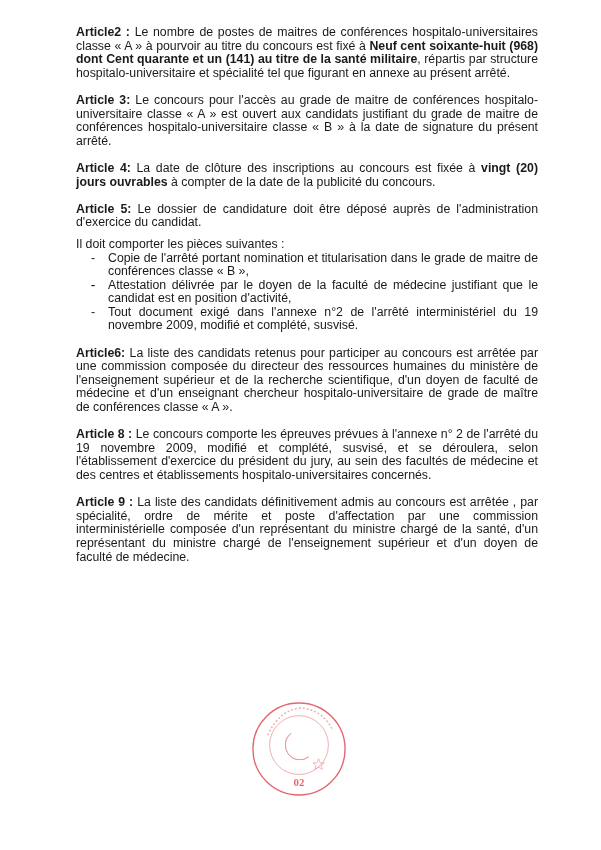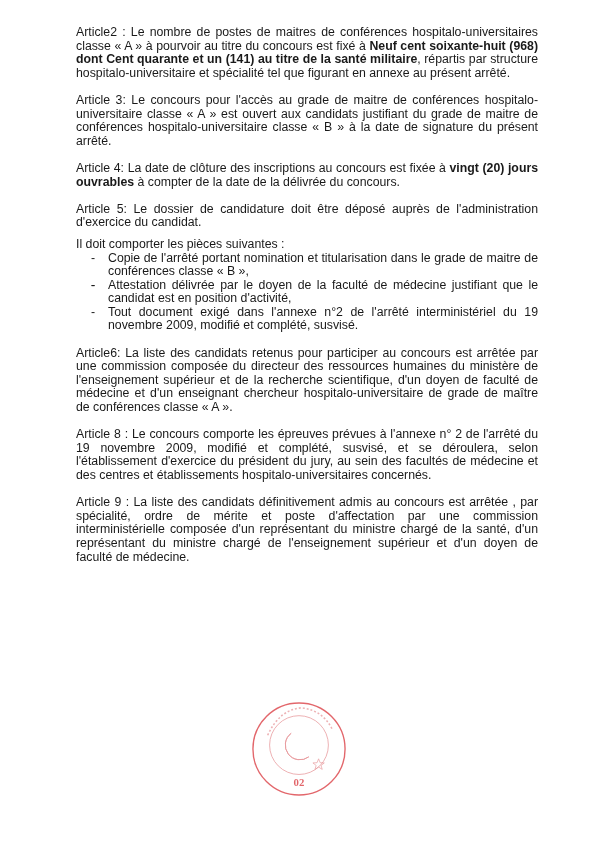--- a/index.html
+++ b/index.html
@@ -4,38 +4,38 @@
 <style>
   html, body { margin: 0; padding: 0; background: #ffffff; }
   body { width: 601px; height: 850px; position: relative; overflow: hidden; }
   .page {
     position: absolute; left: 76px; top: 26px; width: 462px;
     font-family: "Liberation Sans", sans-serif;
     font-size: 12.3px; line-height: 13.6px; color: #1a1a1a;
   }
   .article { margin: 0 0 13.6px 0; text-align: justify; }
   .article b { font-weight: bold; margin-top: 8px; }
-  .label { font-weight: normal; }
+  .label { font-weight: bold; }
   .list { margin: 0; padding: 0; list-style: none; }
   .list li { position: relative; padding-left: 32px; text-align: justify; }
   .list li .dash { position: absolute; left: 15px; top: 0; }
   .indent { text-indent: 48px; }
   .stamp {
     position: absolute; left: 250px; top: 700px; width: 98px; height: 98px;
     pointer-events: none; opacity: 0.75;
   }
 </style>
 </head>
 <body>
 
 <div class="page">
   <div id="articles">
       <p class="article"><span class="label">Article2 :</span><span> Le nombre de postes de maitres de conférences hospitalo-universitaires classe « A » à pourvoir au titre du concours est fixé à </span><b>Neuf cent soixante-huit (968) dont Cent quarante et un (141) au titre de la santé militaire</b><span>, répartis par structure hospitalo-universitaire et spécialité tel que figurant en annexe au présent arrêté.</span></p>
       <p class="article"><span class="label">Article 3:</span><span> Le concours pour l'accès au grade de maitre de conférences hospitalo-universitaire classe « A » est ouvert aux candidats justifiant du grade de maitre de conférences hospitalo-universitaire classe « B » à la date de signature du présent arrêté.</span></p>
-      <p class="article"><span class="label">Article 4:</span><span> La date de clôture des inscriptions au concours est fixée à </span><b>vingt (20) jours ouvrables</b><span> à compter de la date de la délivrée du concours.</span></p>
+      <p class="article"><span class="label">Article 4:</span><span> La date de clôture des inscriptions au concours est fixée à </span><b>vingt (20) jours ouvrables</b><span> à compter de la date de la publicité du concours.</span></p>
       <p class="article" style="margin-bottom: 8px;"><span class="label">Article 5:</span><span> Le dossier de candidature doit être déposé auprès de l'administration d'exercice du candidat.</span></p>
       <div class="article">
         <div>Il doit comporter les pièces suivantes :</div>
         <ul class="list">
           <li><span class="dash">-</span><span>Copie de l'arrêté portant nomination et titularisation dans le grade de maitre de conférences classe « B »,</span></li>
           <li><span class="dash">-</span></li>
           <li><span class="dash">-</span><span>Attestation délivrée par le doyen de la faculté de médecine  justifiant que le candidat est en position d'activité,</span></li>
           <li><span class="dash">-</span><span>Tout document exigé dans l'annexe n°2 de l'arrêté interministériel du 19 novembre 2009, modifié et complété, susvisé.</span></li>
         </ul>
       </div>

